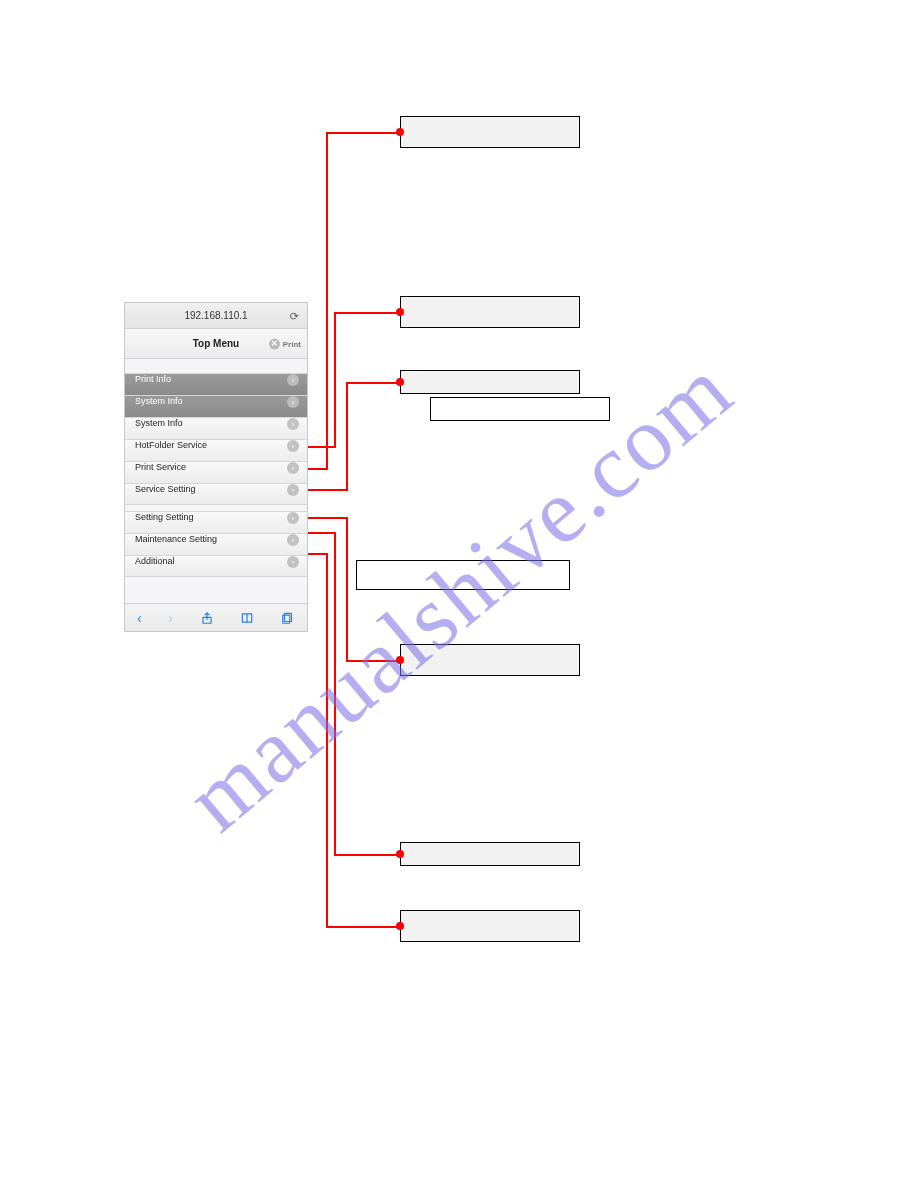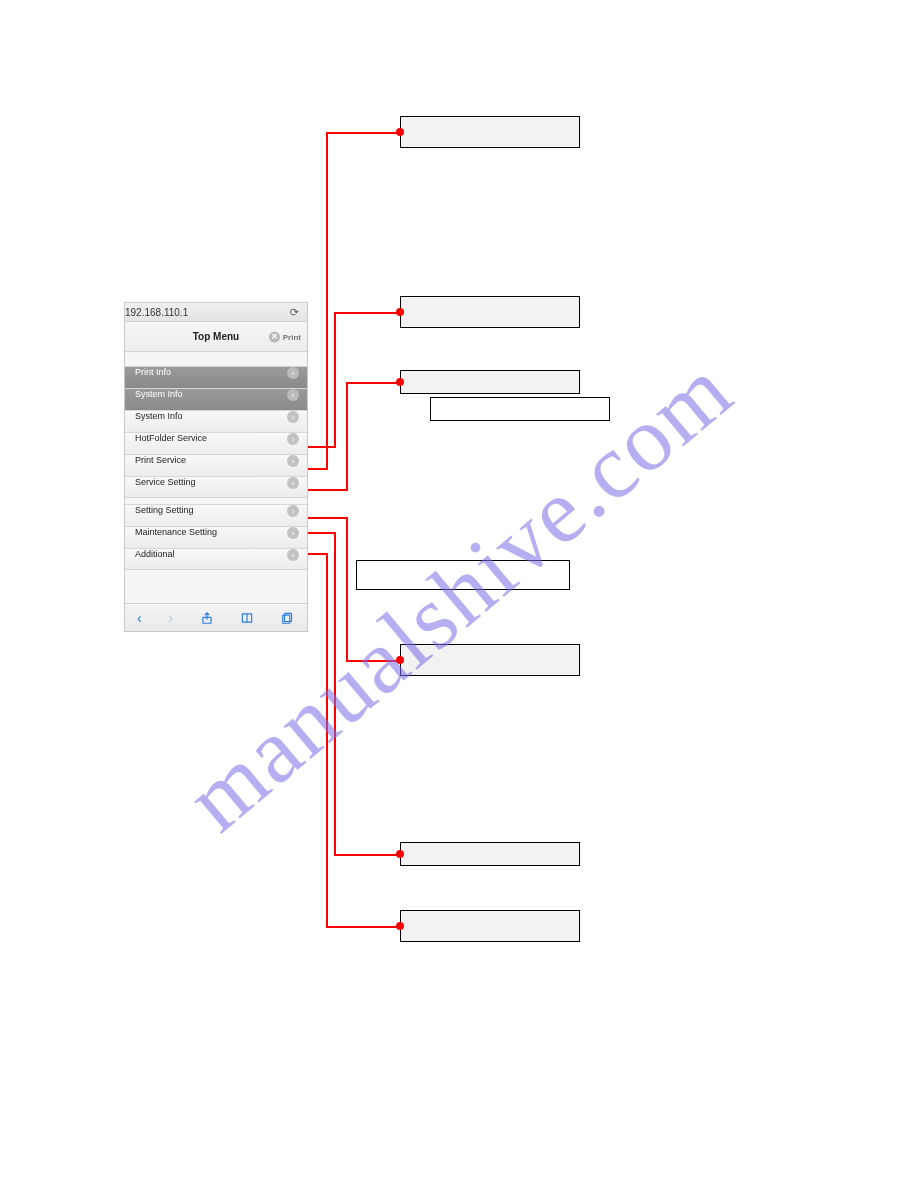--- a/index.html
+++ b/index.html
@@ -31,25 +31,26 @@
     position: absolute;
     left: 124px;
     top: 302px;
     width: 184px;
     height: 330px;
     background: #f5f5f7;
     border: 1px solid #c8c8c8;
     z-index: 3;
   }
   .addr-bar {
-    height: 19px;
+    height: 26px;
     background: linear-gradient(#efefef,#e4e4e4);
     border-bottom: 1px solid #d2d2d2;
     display: flex;
     align-items: center;
+    justify-content: center;
     position: relative;
     font-size: 10px;
     color: #333;
   }
   .addr-bar .refresh {
     position: absolute;
     right: 8px;
     top: 50%;
     transform: translateY(-50%);
     font-size: 11px;

